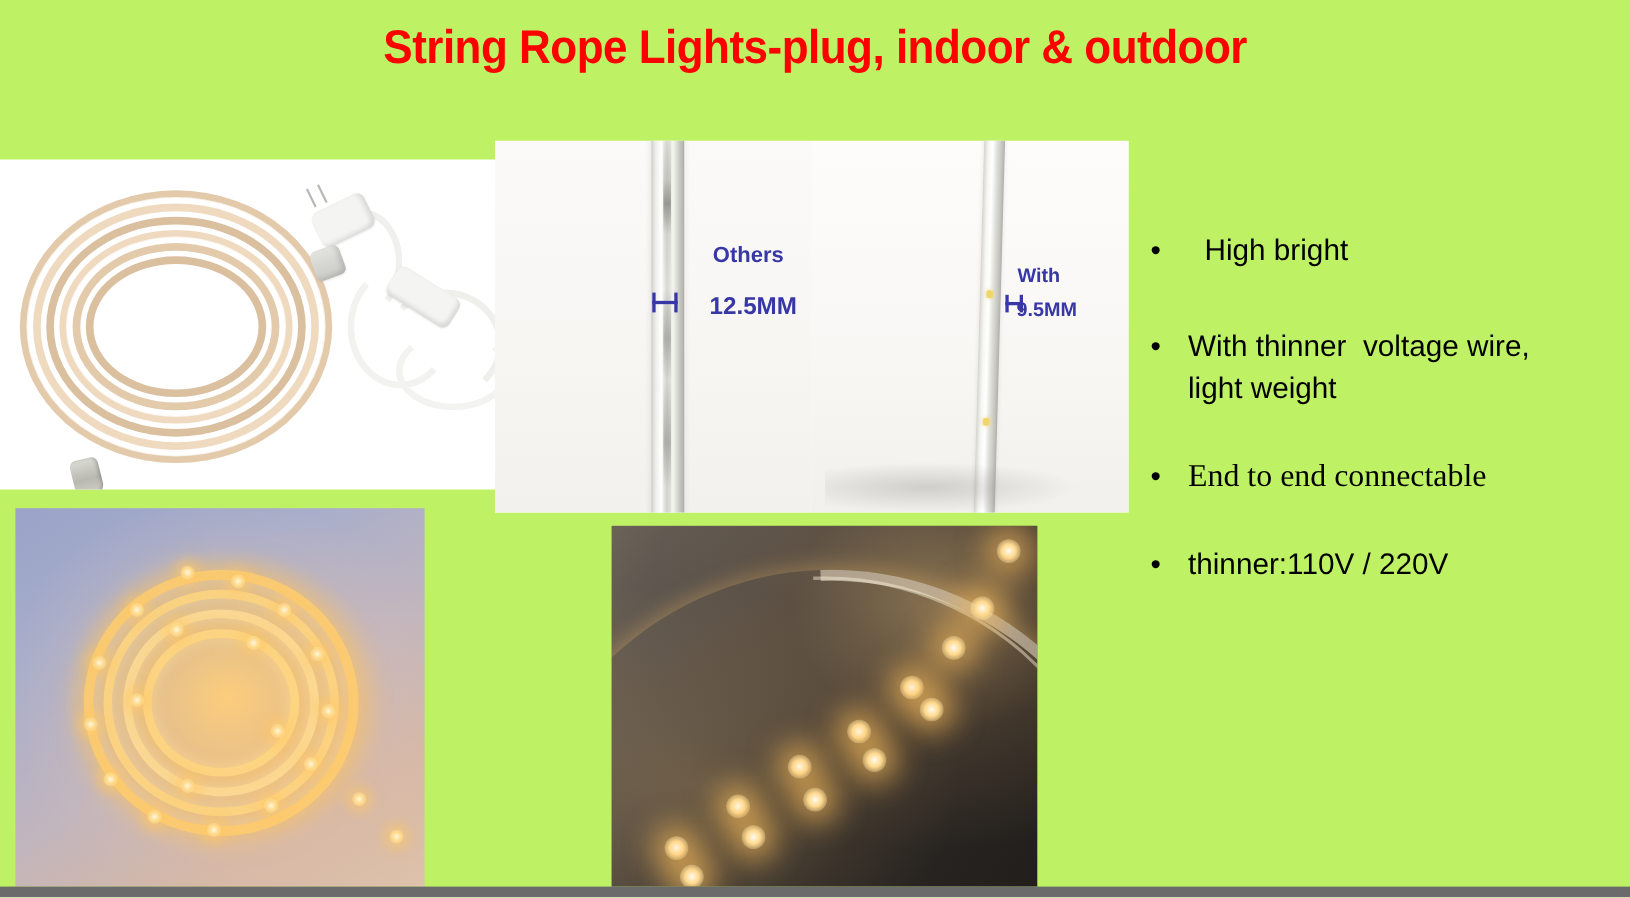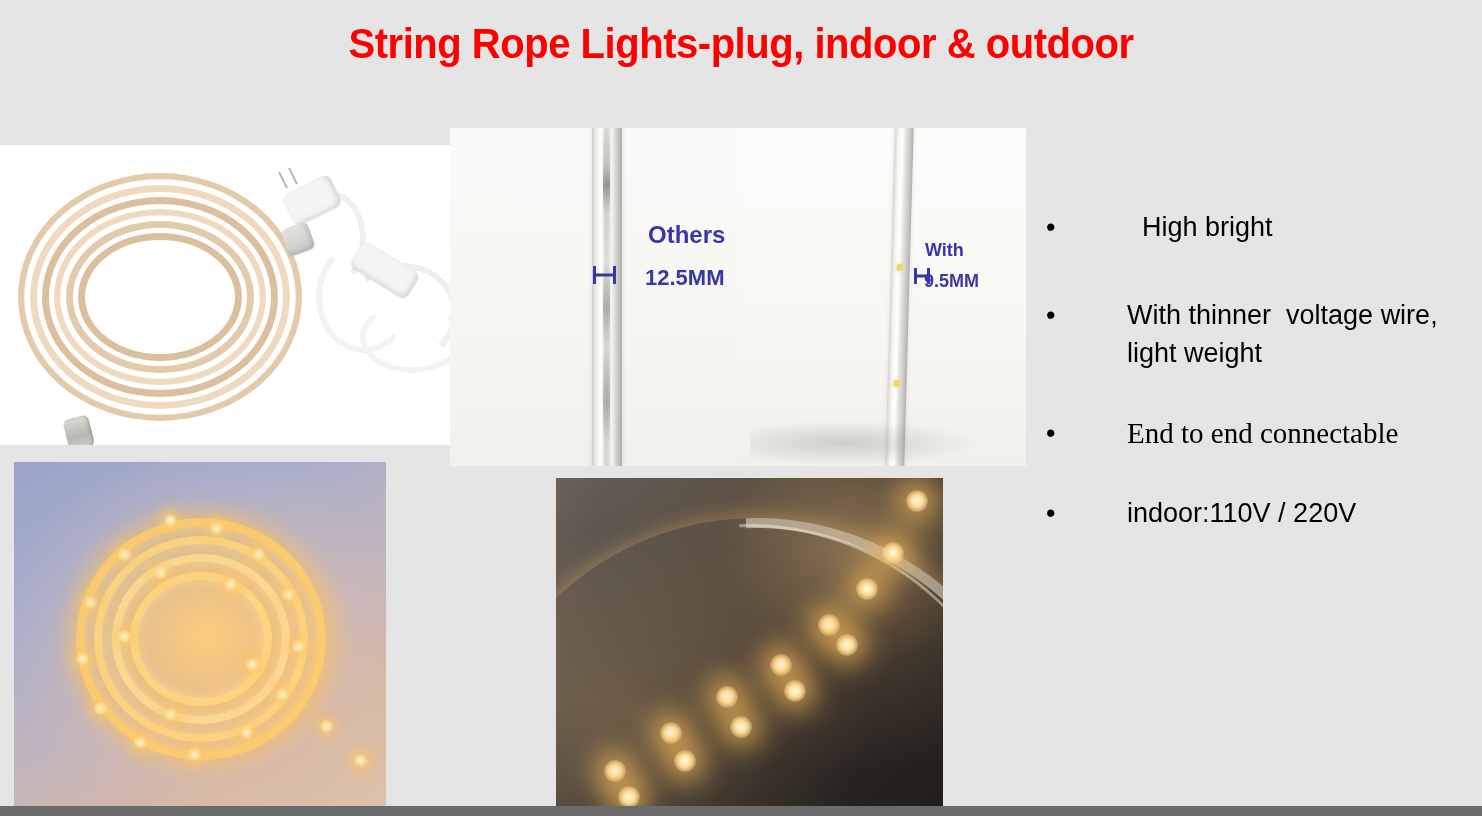--- a/index.html
+++ b/index.html
@@ -14,21 +14,21 @@
     overflow: hidden;
     font-family: "Liberation Sans", sans-serif;
   }
 
   
   #slide {
     position: absolute;
     left: 0; top: 0;
     width: 1482px;
     height: 816px;
-    background: #e5e5e5;
+    background: #bef264;
     overflow: hidden;
   }
 
   
   #title {
     position: absolute;
     left: 0;
     top: 18px;
     width: 1482px;
     text-align: center;
@@ -159,21 +159,21 @@
   }
 
   
   .dim-label {
     position: absolute;
     font-family: "Liberation Sans", sans-serif;
     font-weight: bold;
     color: #3737A6;
     white-space: nowrap;
   }
-  #lbl-others { left: 648px; top: 221px; font-size: 24px; }
+  #lbl-others { left: 648px; top: 221px; font-size: 20px; }
   #lbl-ours   { left: 925px; top: 240px; font-size: 18px; }
   #lbl-12-5mm { left: 645px; top: 265px; font-size: 22px; }
   #lbl-9-5mm  { left: 924px; top: 271px; font-size: 18px; }
 
   
   .ibeam {
     position: absolute;
     height: 18px;
   }
   .ibeam .bar {
@@ -274,21 +274,20 @@
     line-height: 38px;
     color: #000000;
     box-sizing: border-box;
   }
   .bullet-text {
     flex: 1 1 auto;
     font-size: 27px;
     line-height: 38px;
     color: #000000;
     white-space: pre-wrap;
-    margin-left: 47px;
   }
   .bullet-text.sans  { font-family: "Liberation Sans", sans-serif; }
   .bullet-text.serif { font-family: "Liberation Serif", serif; font-size: 29px; }
 
   #row-high-bright        { margin-top: 0px; }
   #row-thinner-wire       { margin-top: 50px; }
   #row-end-connectable    { margin-top: 42px; }
   #row-voltage            { margin-top: 42px; }
 
   
@@ -416,20 +415,20 @@
 light weight</div>
     </div>
 
     <div class="bullet-row" id="row-end-connectable">
       <div class="bullet-mark">•</div>
       <div class="bullet-text serif">End to end connectable</div>
     </div>
 
     <div class="bullet-row" id="row-voltage">
       <div class="bullet-mark">•</div>
-      <div class="bullet-text sans">indoor:110V / 220V</div>
+      <div class="bullet-text sans">thinner:110V / 220V</div>
     </div>
 
   </div>
 
   <div id="footer-bar"></div>
 
 </div>
 
 </body></html>

